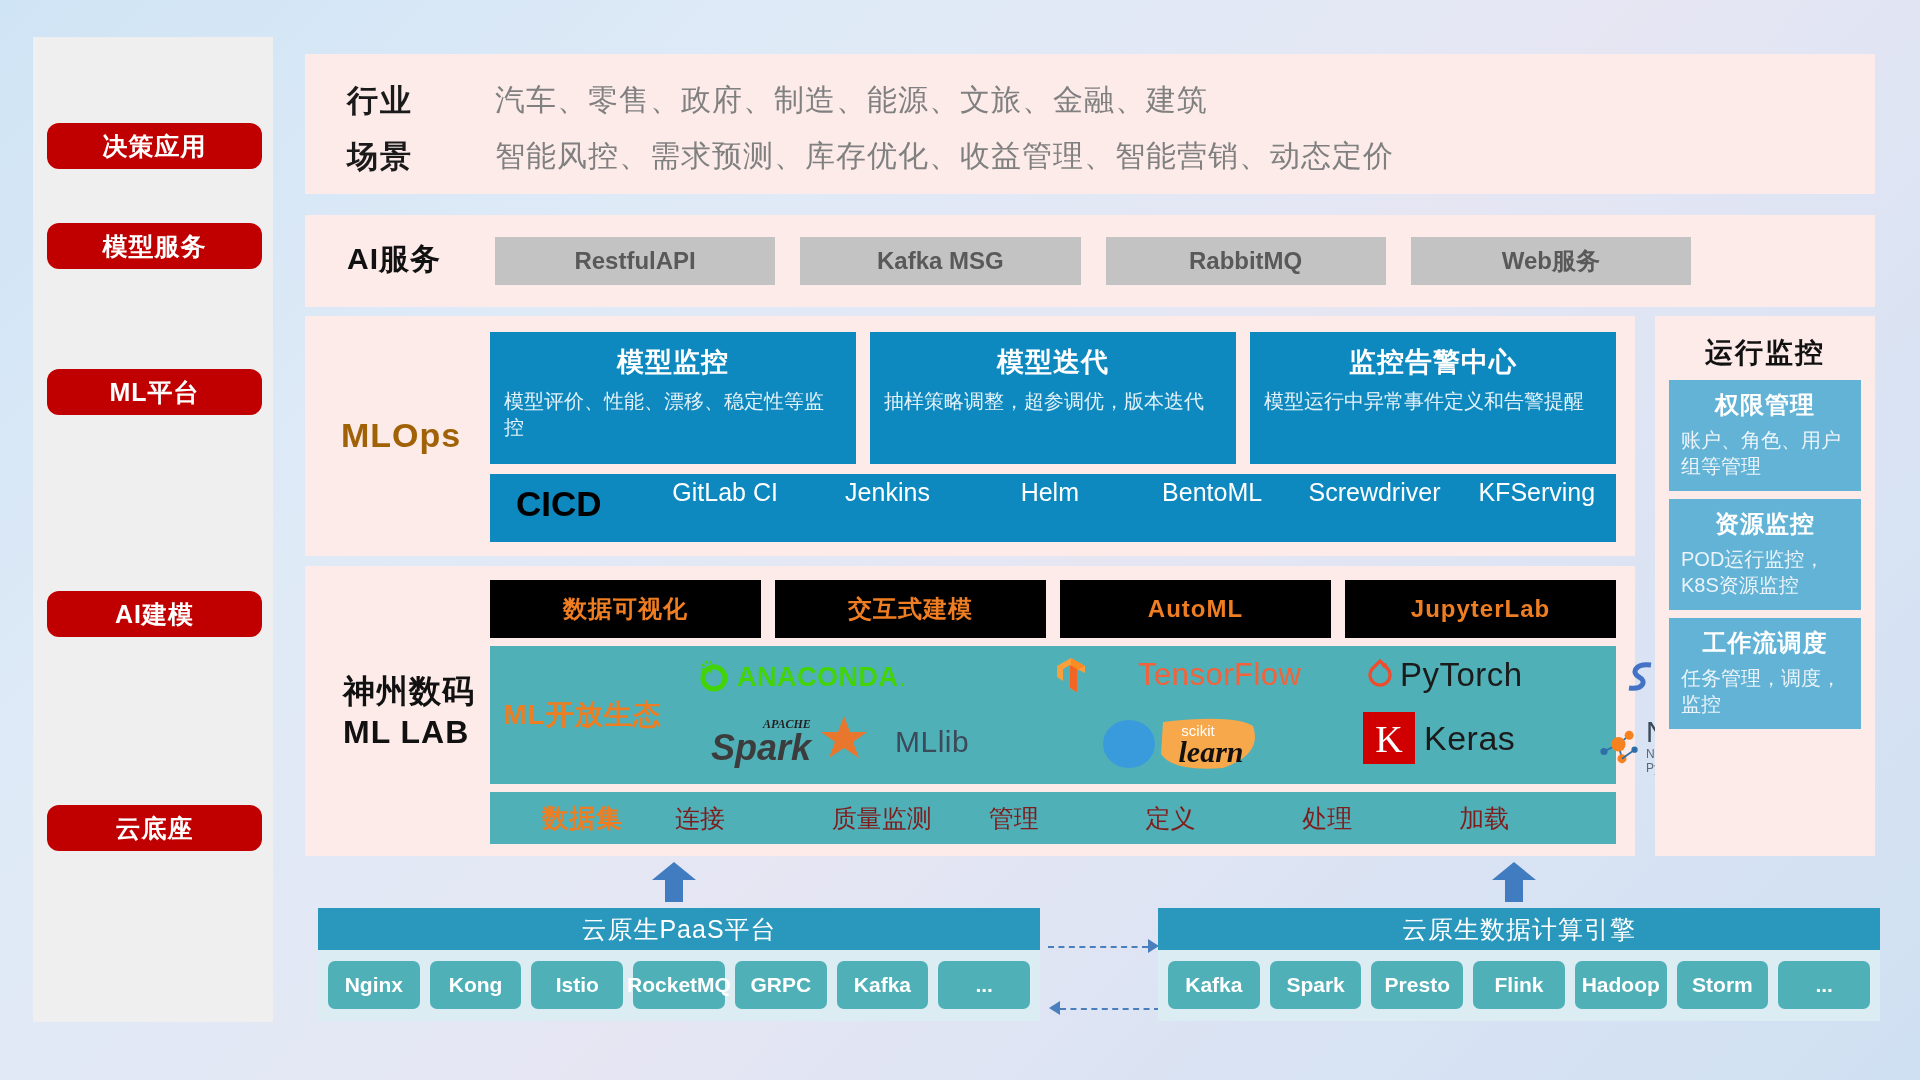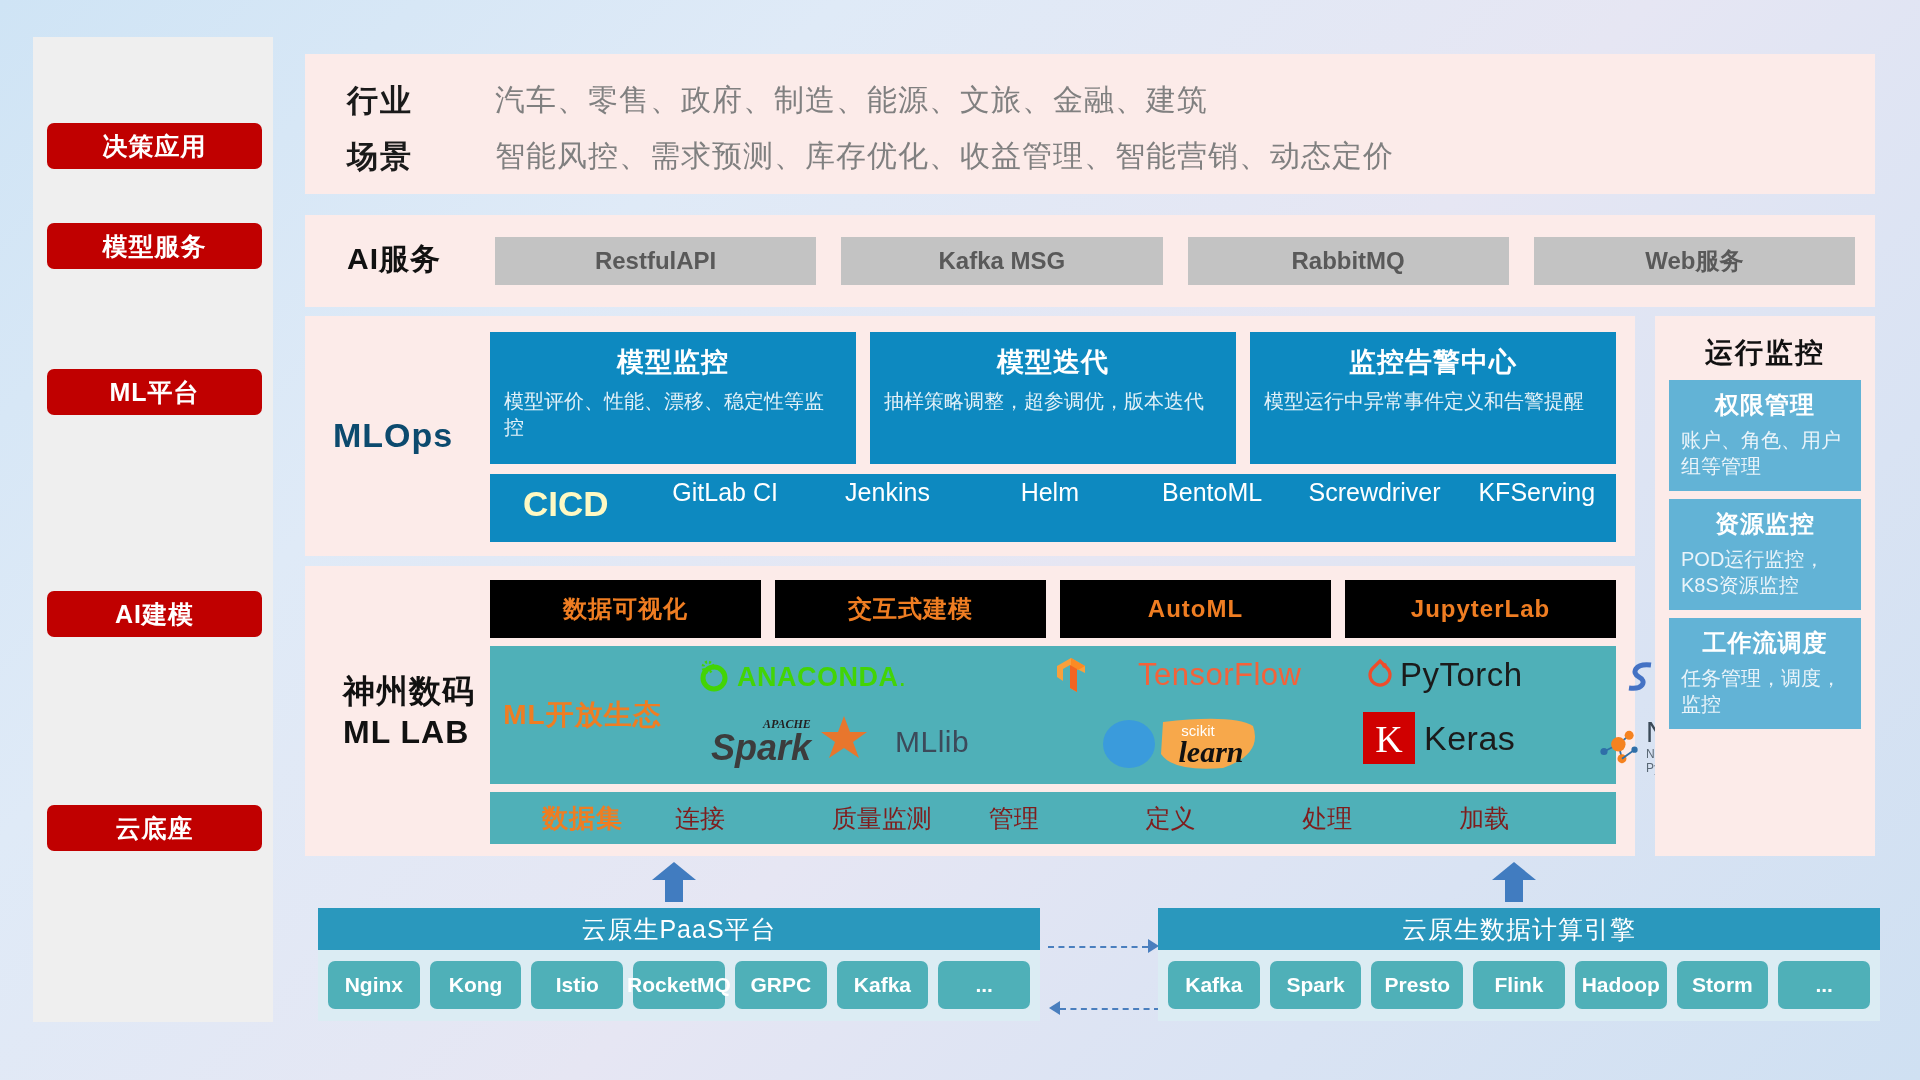--- a/index.html
+++ b/index.html
@@ -7,50 +7,50 @@
     width:1920px;height:1080px;overflow:hidden;
     font-family:"Liberation Sans","DejaVu Sans",sans-serif;
     background:linear-gradient(135deg,#cfe4f5 0%,#dfeaf7 28%,#e6e6f3 55%,#d9e3f3 78%,#cfe0f2 100%);
     position:relative;
   }
   .board{position:absolute;left:0;top:0;width:1920px;height:1080px;}
 
   
   .rail{position:absolute;left:33px;top:37px;width:240px;height:985px;background:#efefef;}
   .rail-tag{
-    position:absolute;left:14px;width:215px;height:46px;background:#c00000;border-radius:7px;
+    position:absolute;left:14px;width:215px;height:46px;background:#c00000;border-radius:12px;
     color:#fff;font-weight:bold;font-size:25px;display:flex;align-items:center;justify-content:center;
     letter-spacing:1px;
   }
 
   
   .panel{position:absolute;background:#fcebe9;}
 
   
   #row-industry{left:305px;top:54px;width:1570px;height:140px;}
   .ind-label{position:absolute;left:42px;font-weight:bold;font-size:31px;color:#1a1a1a;letter-spacing:2px;}
   .ind-text{position:absolute;left:190px;font-size:30px;color:#808080;letter-spacing:1px;white-space:nowrap;}
 
   
   #row-service{left:305px;top:215px;width:1570px;height:92px;}
   .svc-label{position:absolute;left:42px;top:24px;font-weight:bold;font-size:30px;color:#111;letter-spacing:1px;}
-  .svc-chips{position:absolute;left:190px;top:0;width:1360px;height:92px;display:flex;align-items:center;gap:25px;}
+  .svc-chips{position:absolute;left:190px;top:0;width:1196px;height:92px;display:flex;align-items:center;gap:25px;}
   .svc-chip{flex:1;height:48px;background:#c3c3c3;display:flex;align-items:center;justify-content:center;
     font-size:24px;font-weight:bold;color:#595959;}
 
   
   #row-mlops{left:305px;top:316px;width:1330px;height:240px;}
-  .mlops-label{position:absolute;left:28px;top:100px;font-size:34px;font-weight:bold;color:#0c4a6e;letter-spacing:1px;}
+  .mlops-label{position:absolute;left:36px;top:100px;font-size:34px;font-weight:bold;color:#a16207;letter-spacing:1px;}
   .mlops-cards{position:absolute;left:185px;top:16px;width:1126px;height:132px;display:flex;gap:14px;}
   .mlops-card{flex:1;background:#0d89c0;padding:12px 14px 10px;box-sizing:border-box;overflow:hidden;}
   .mlops-card h4{margin:0 0 8px;text-align:center;color:#fff;font-size:27px;font-weight:bold;letter-spacing:1px;}
   .mlops-card p{margin:0;color:#e3f1f8;font-size:20px;line-height:1.3;}
   .cicd{position:absolute;left:185px;top:158px;width:1126px;height:68px;background:#0d89c0;overflow:hidden;
     display:flex;align-items:flex-start;}
-  .cicd-title{width:152px;flex:none;color:#fef9c3;font-size:35px;font-weight:bold;padding:10px 0 0 33px;box-sizing:border-box;}
+  .cicd-title{width:152px;flex:none;color:#000000;font-size:35px;font-weight:bold;padding:10px 0 0 26px;box-sizing:border-box;}
   .cicd-item{flex:1;color:#fff;font-size:25px;padding-top:4px;text-align:center;box-sizing:border-box;padding-left:4px;}
 
   
   #row-lab{left:305px;top:566px;width:1330px;height:290px;}
   .lab-label{position:absolute;left:38px;top:105px;font-size:32px;font-weight:bold;color:#111;line-height:1.28;letter-spacing:1px;}
   .lab-top{position:absolute;left:185px;top:14px;width:1126px;height:58px;display:flex;gap:14px;}
   .lab-top-chip{flex:1;background:#000000;display:flex;align-items:center;justify-content:center;
     color:#ef7d22;font-size:24px;font-weight:bold;letter-spacing:1px;}
   .lab-eco{position:absolute;left:185px;top:80px;width:1126px;height:138px;background:#4fb0b8;display:flex;align-items:center;}
   .eco-label{width:185px;flex:none;text-align:center;color:#ef7d22;font-size:28px;font-weight:bold;letter-spacing:1px;}

